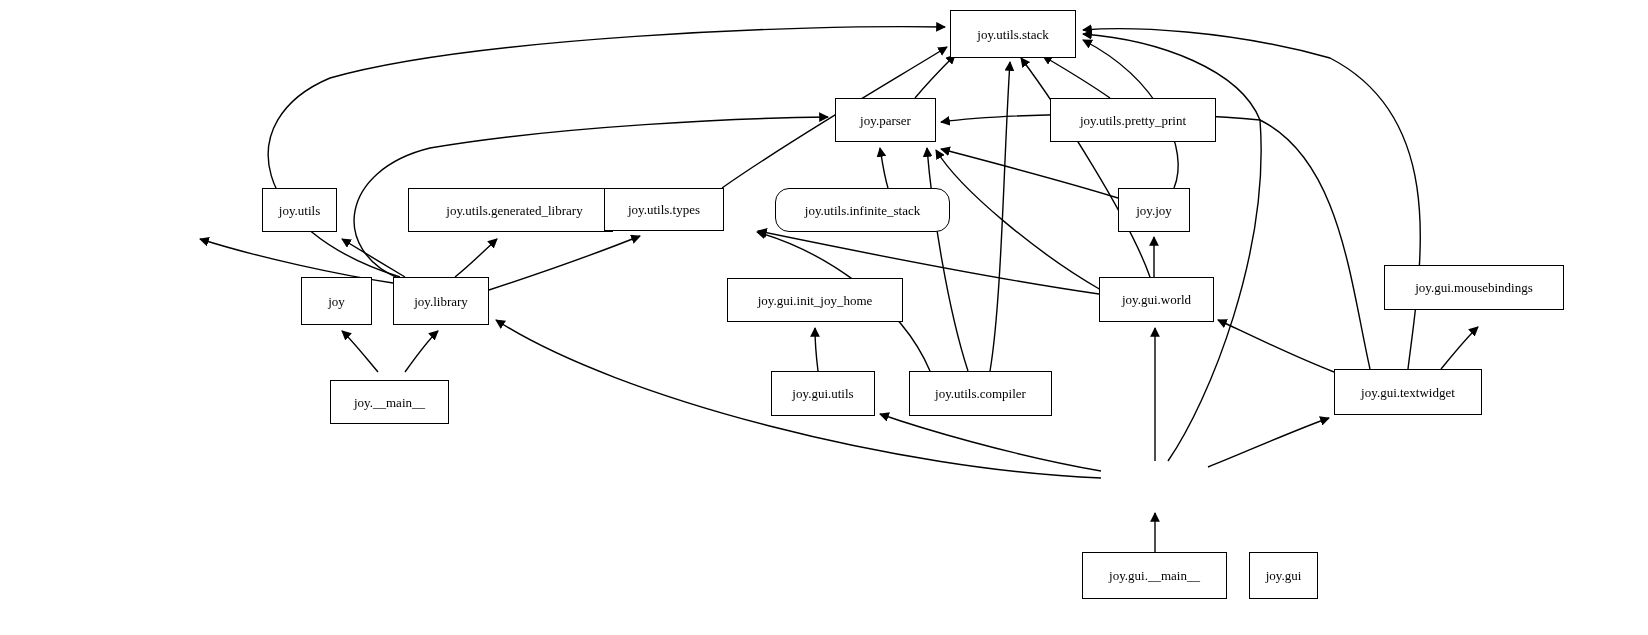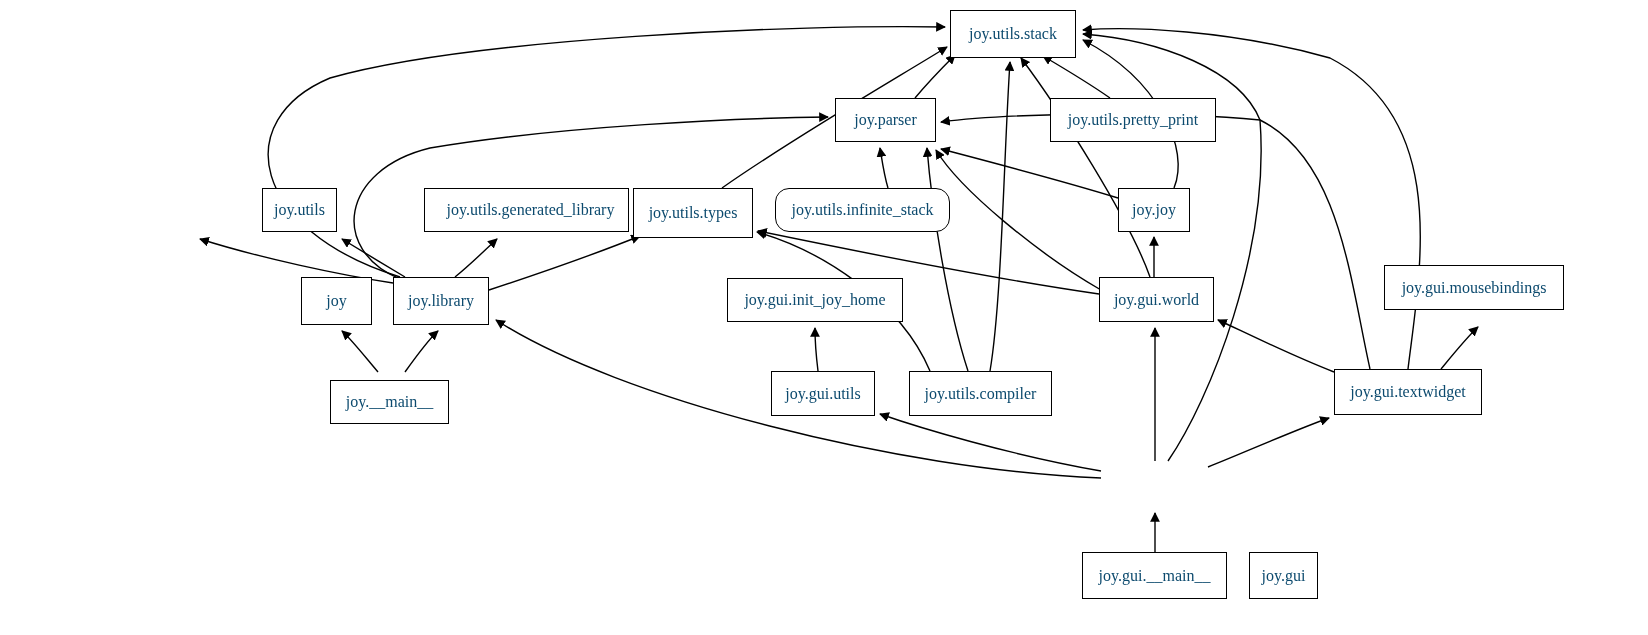--- a/index.html
+++ b/index.html
@@ -27,22 +27,22 @@
   }
   .node {
     position: absolute;
     box-sizing: border-box;
     border: 1px solid #000000;
     background: #ffffff;
     display: flex;
     align-items: center;
     justify-content: center;
     font-family: "Liberation Serif", "DejaVu Serif", serif;
-    font-size: 16px;
-    color: #0c4a6e;
+    font-size: 13px;
+    color: #000000;
     white-space: nowrap;
     line-height: 1;
     z-index: 5;
   }
   .node-label {
     display: block;
     padding: 0 6px;
   }
 </style>
 </head>
@@ -130,24 +130,24 @@
   </div>
   <div class="node" style="left: 835px; top: 98px; width: 101px; height: 44px;">
     <span class="node-label">joy.parser</span>
   </div>
   <div class="node" style="left: 1050px; top: 98px; width: 166px; height: 44px;">
     <span class="node-label">joy.utils.pretty_print</span>
   </div>
   <div class="node" style="left: 262px; top: 188px; width: 75px; height: 44px;">
     <span class="node-label">joy.utils</span>
   </div>
-  <div class="node" style="left: 424px; top: 188px; width: 205px; height: 44px; padding-left: 8px;">
+  <div class="node" style="left: 408px; top: 188px; width: 205px; height: 44px; padding-left: 8px;">
     <span class="node-label">joy.utils.generated_library</span>
   </div>
-  <div class="node" style="left: 633px; top: 188px; width: 120px; height: 50px;">
+  <div class="node" style="left: 604px; top: 188px; width: 120px; height: 43px;">
     <span class="node-label">joy.utils.types</span>
   </div>
   <div class="node" style="left: 775px; top: 188px; width: 175px; height: 44px; border-radius: 14px;">
     <span class="node-label">joy.utils.infinite_stack</span>
   </div>
   <div class="node" style="left: 1118px; top: 188px; width: 72px; height: 44px;">
     <span class="node-label">joy.joy</span>
   </div>
   <div class="node" style="left: 1384px; top: 265px; width: 180px; height: 45px;">
     <span class="node-label">joy.gui.mousebindings</span>

